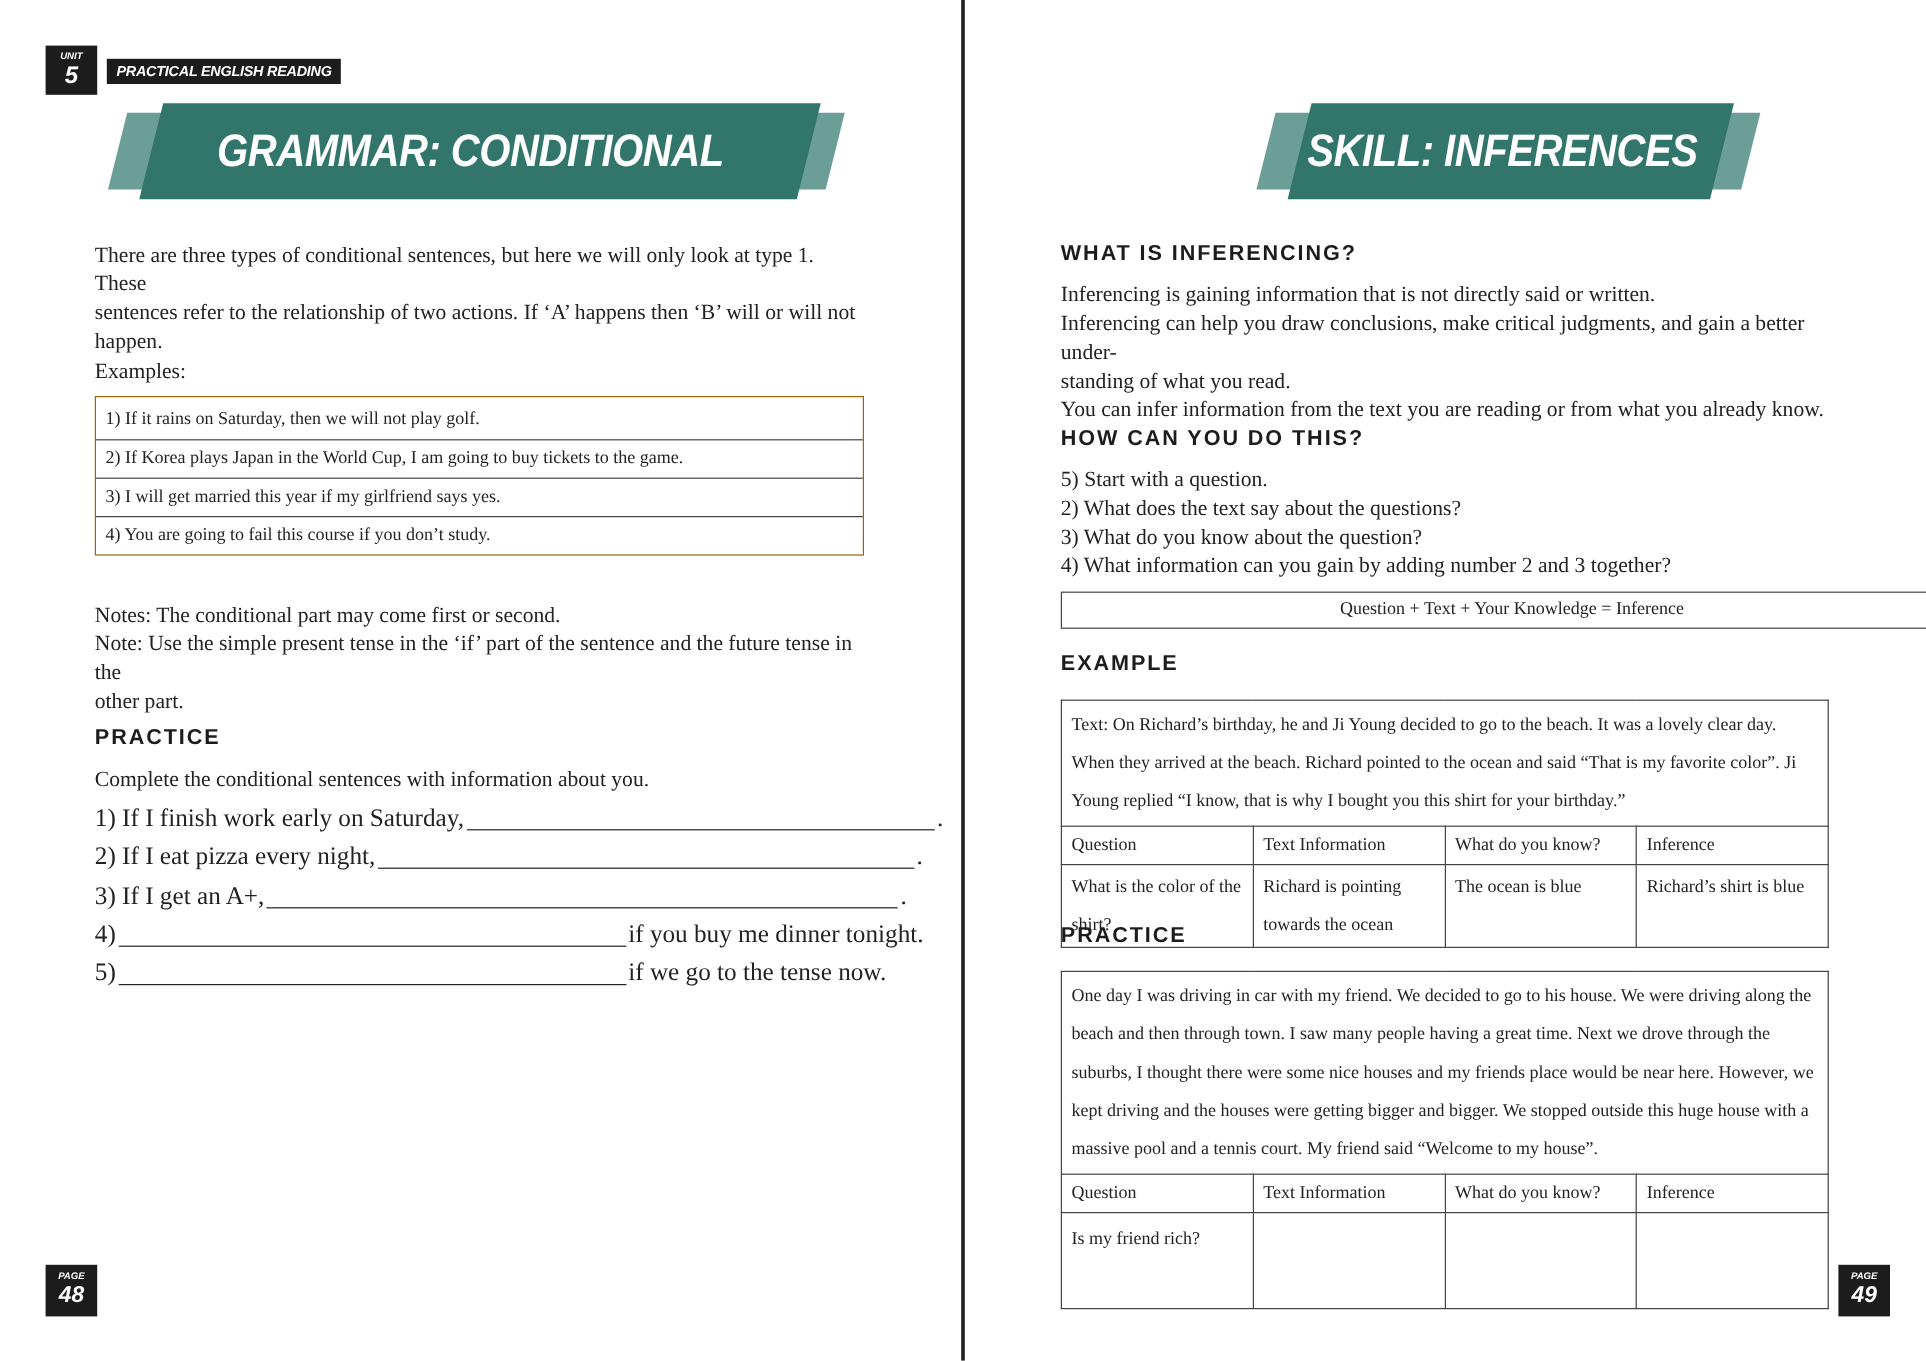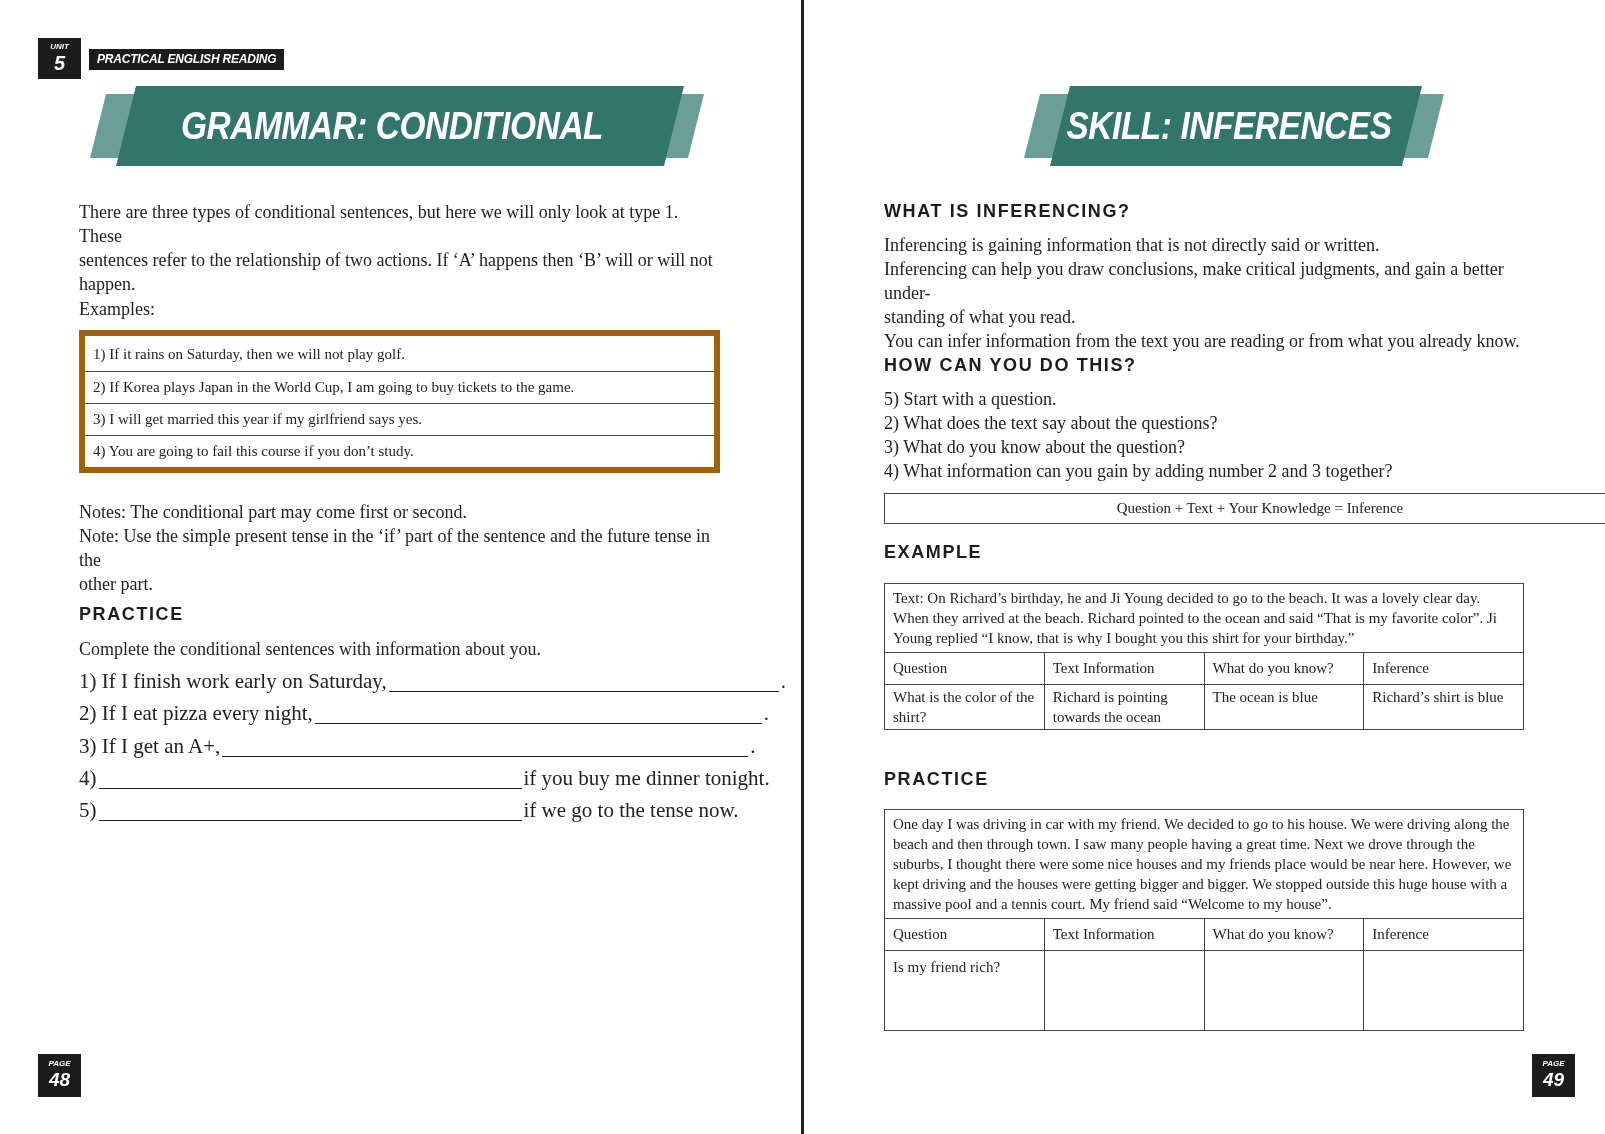--- a/index.html
+++ b/index.html
@@ -21,21 +21,21 @@
 
   
   .banner { position: absolute; height: 82px; }
   .banner .back { position: absolute; top: 8px; height: 64px; background: #6c9e98; transform: skewX(-14deg); }
   .banner .front { position: absolute; top: 0; height: 80px; background: #32766b; transform: skewX(-14deg); }
   .banner .title { position: absolute; left: 0; right: 0; top: 0; height: 80px; line-height: 80px; text-align: center; color: #fff; font-size: 38px; letter-spacing: -0.5px; transform: scaleX(0.88); }
 
   
   .intro { position: absolute; left: 79px; top: 200px; width: 640px; }
   .examples-label { position: absolute; left: 79px; top: 297px; }
-  .ex-table { position: absolute; left: 79px; top: 330px; width: 641px; border: 6px solid #a16207; }
+  .ex-table { position: absolute; left: 79px; top: 330px; width: 641px; border: 1px solid #a16207; }
   .ex-row { height: 32px; line-height: 31px; padding-left: 8px; border-top: 1px solid #444; font-size: 15px; }
   .ex-row:first-child { height: 35px; line-height: 37px; border-top: none; }
   .notes { position: absolute; left: 79px; top: 500px; width: 650px; }
   .practice-left-h { position: absolute; left: 79px; top: 604px; }
   .practice-left-intro { position: absolute; left: 79px; top: 637px; }
   .fill-line { position: absolute; left: 79px; font-size: 21px; height: 22px; line-height: 22px; display: flex; align-items: flex-end; }
   .blank { display: inline-block; border-bottom: 1px solid #222; height: 16px; margin: 0 2px; }
 
   .page-badge { position: absolute; width: 43px; height: 43px; background: #1c1c1c; color: #fff; text-align: center; }
   .page-badge .lbl { font-size: 8px; line-height: 10px; display: block; padding-top: 5px; }
@@ -44,21 +44,21 @@
   
   .r-h1 { position: absolute; left: 884px; top: 201px; }
   .r-p1 { position: absolute; left: 884px; top: 233px; width: 640px; }
   .r-h2 { position: absolute; left: 884px; top: 355px; }
   .r-steps { position: absolute; left: 884px; top: 387px; width: 640px; }
   .formula-box { position: absolute; left: 884px; top: 493px; width: 752px; height: 31px; border: 1px solid #444; text-align: center; line-height: 29px; font-size: 15px; }
   .r-h3 { position: absolute; left: 884px; top: 542px; }
   .r-h4 { position: absolute; left: 884px; top: 769px; }
 
   .inf-table { position: absolute; left: 884px; width: 640px; border: 1px solid #444; border-collapse: collapse; }
-  .inf-table td { border: 1px solid #444; vertical-align: top; padding: 2px 8px; font-size: 15px; line-height: 20px; width: 25%; }
+  .inf-table td { border: 1px solid #444; vertical-align: top; padding: 2px 8px; font-size: 15px; line-height: 32px; width: 25%; }
   .inf-table td.passage { padding: 4px 8px; }
   .example-table { top: 583px; }
   .practice-table { top: 809px; }
   .practice-table tr.answer td { height: 80px; padding-top: 6px; }
   .inf-table tr.head td { height: 32px; line-height: 26px; }
 </style>
 </head>
 <body>
 
 <div class="spread">
@@ -125,21 +125,21 @@
     <span>5)</span>
     <span class="blank" style="width:423px;"></span>
     <span>if we go to the tense now.</span>
   </div>
 
   <div class="page-badge comic" style="left:38px; top:1054px;">
     <span class="lbl">PAGE</span>
     <span class="num">48</span>
   </div>
 
-  <div class="banner" style="left:1020px; top:86px; width:418px;">
+  <div class="banner" style="left:1043px; top:86px; width:418px;">
     <div class="back" style="left:12px; width:404px;"></div>
     <div class="front" style="left:40px; width:352px;"></div>
     <div class="title comic">SKILL: INFERENCES</div>
   </div>
 
   <div class="r-h1 h-section">WHAT IS INFERENCING?</div>
   <div class="r-p1 body-text">
     <div>Inferencing is gaining information that is not directly said or written.</div>
     <div>Inferencing can help you draw conclusions, make critical judgments, and gain a better under-</div>
     <div>standing of what you read.</div>

